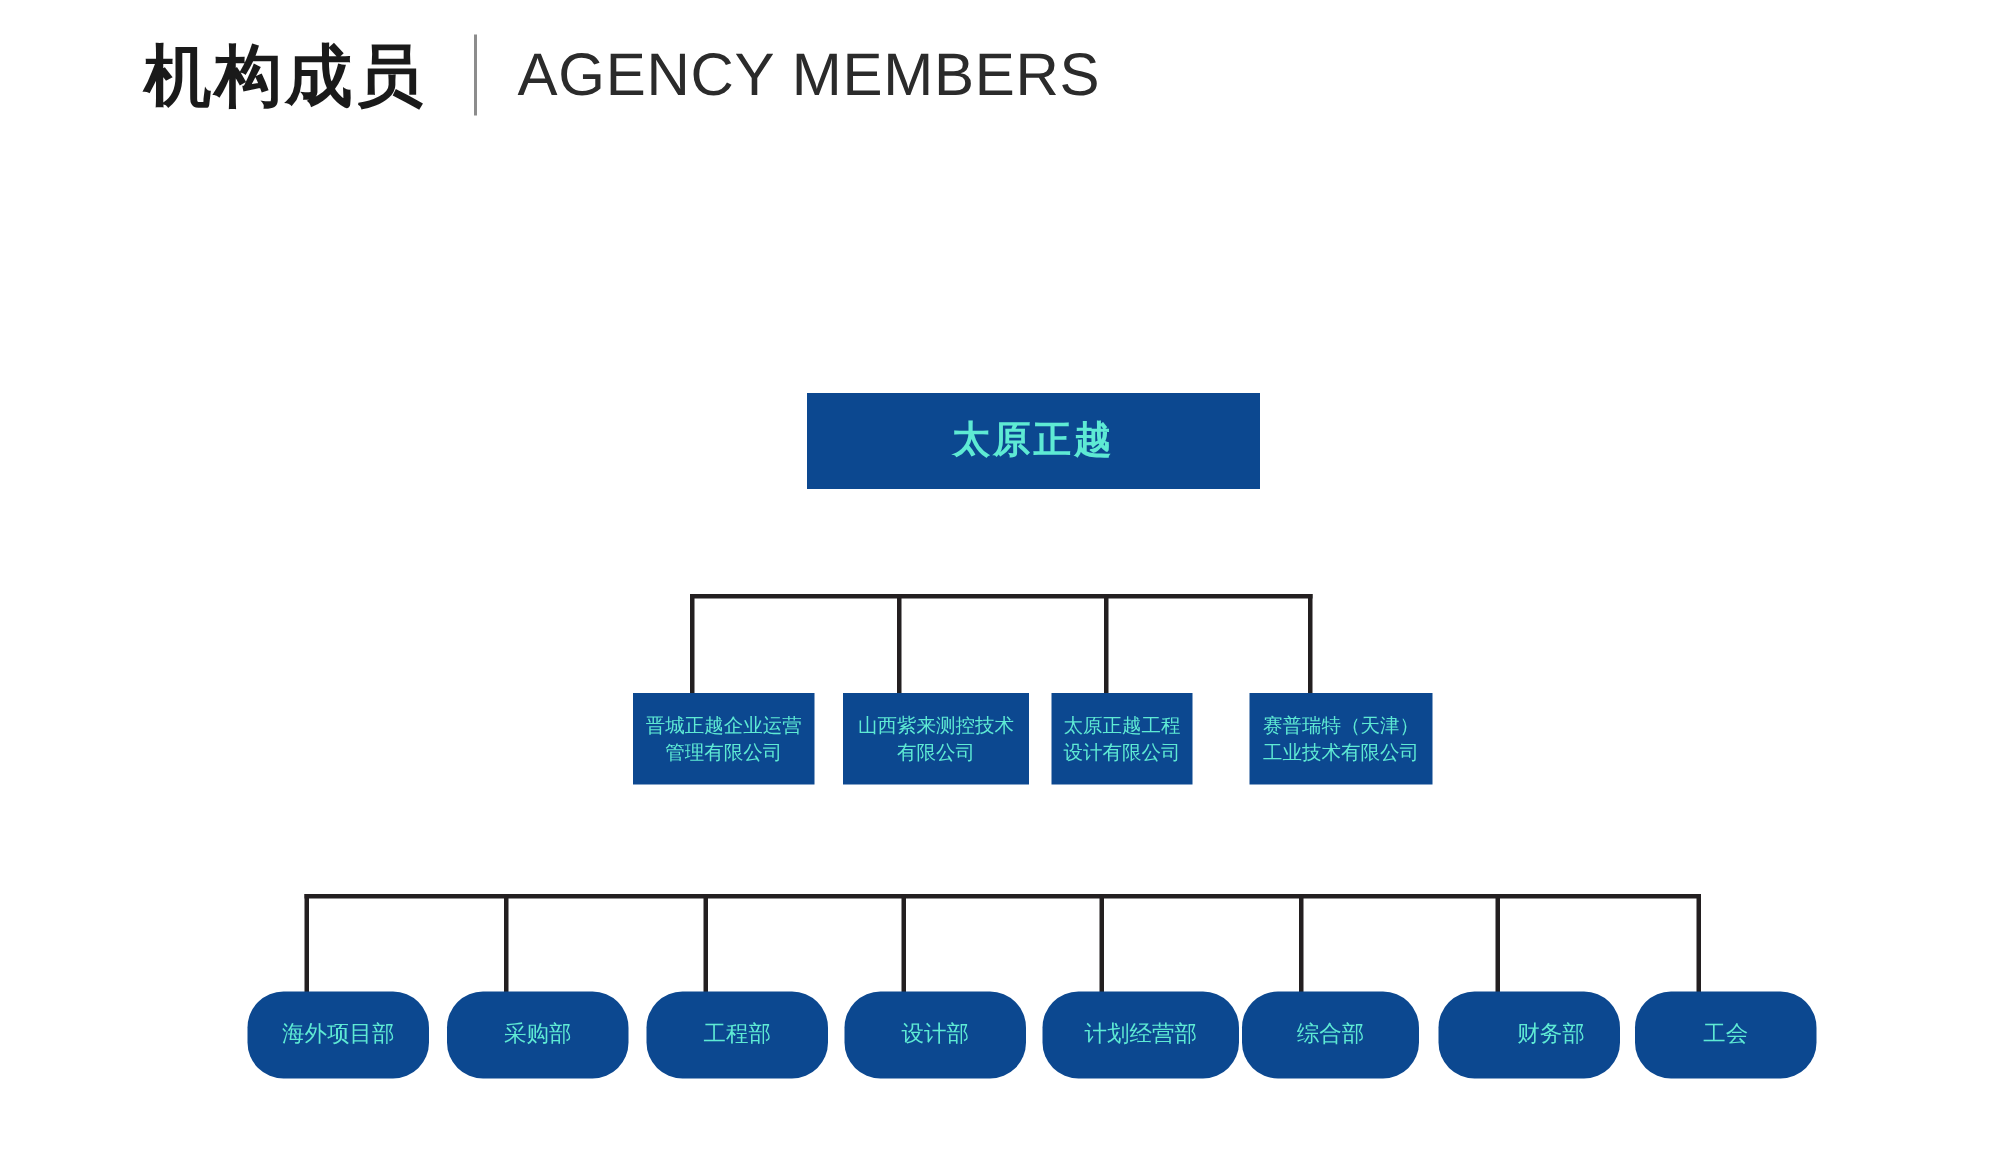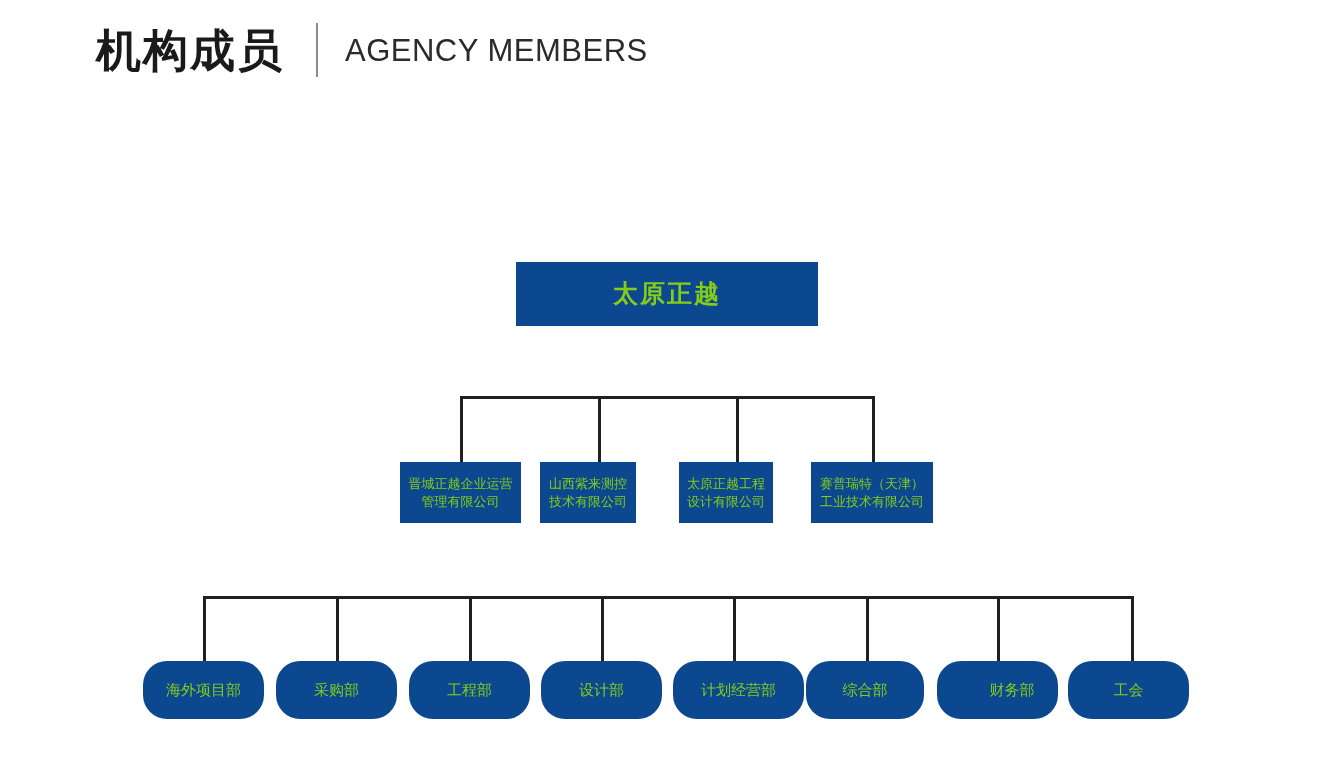--- a/index.html
+++ b/index.html
@@ -39,57 +39,58 @@
     white-space: nowrap;
   }
   .header-divider {
     width: 2px;
     height: 54px;
     background: #8c8c8c;
     margin: 0 27px 0 32px;
     flex: none;
   }
   .header-en {
-    font-size: 31px;
+    font-size: 40px;
     font-weight: normal;
     color: #2b2b2b;
     letter-spacing: 0.5px;
     line-height: 1;
     white-space: nowrap;
   }
 
   
   .node {
     position: absolute;
     box-sizing: border-box;
     background: #0c4890;
-    color: #84cc16;
+    color: #5eead4;
     display: flex;
     align-items: center;
     justify-content: center;
     text-align: center;
     line-height: 1.35;
+    margin-left: 22px;
   }
   .node-root {
     left: 516px;
     top: 262px;
     width: 302px;
     height: 64px;
     font-size: 25px;
     font-weight: bold;
     letter-spacing: 2px;
   }
   .node-sub {
     top: 462px;
     height: 61px;
     font-size: 13px;
     padding: 0 8px;
   }
   .node-sub.s0 { left: 400px; width: 121px; }
-  .node-sub.s1 { left: 540px; width: 96px; }
+  .node-sub.s1 { left: 540px; width: 124px; }
   .node-sub.s2 { left: 679px; width: 94px; }
   .node-sub.s3 { left: 811px; width: 122px; }
 
   .node-dept {
     top: 661px;
     height: 58px;
     font-size: 15px;
     padding: 0 4px;
     border-radius: 24px;
   }

